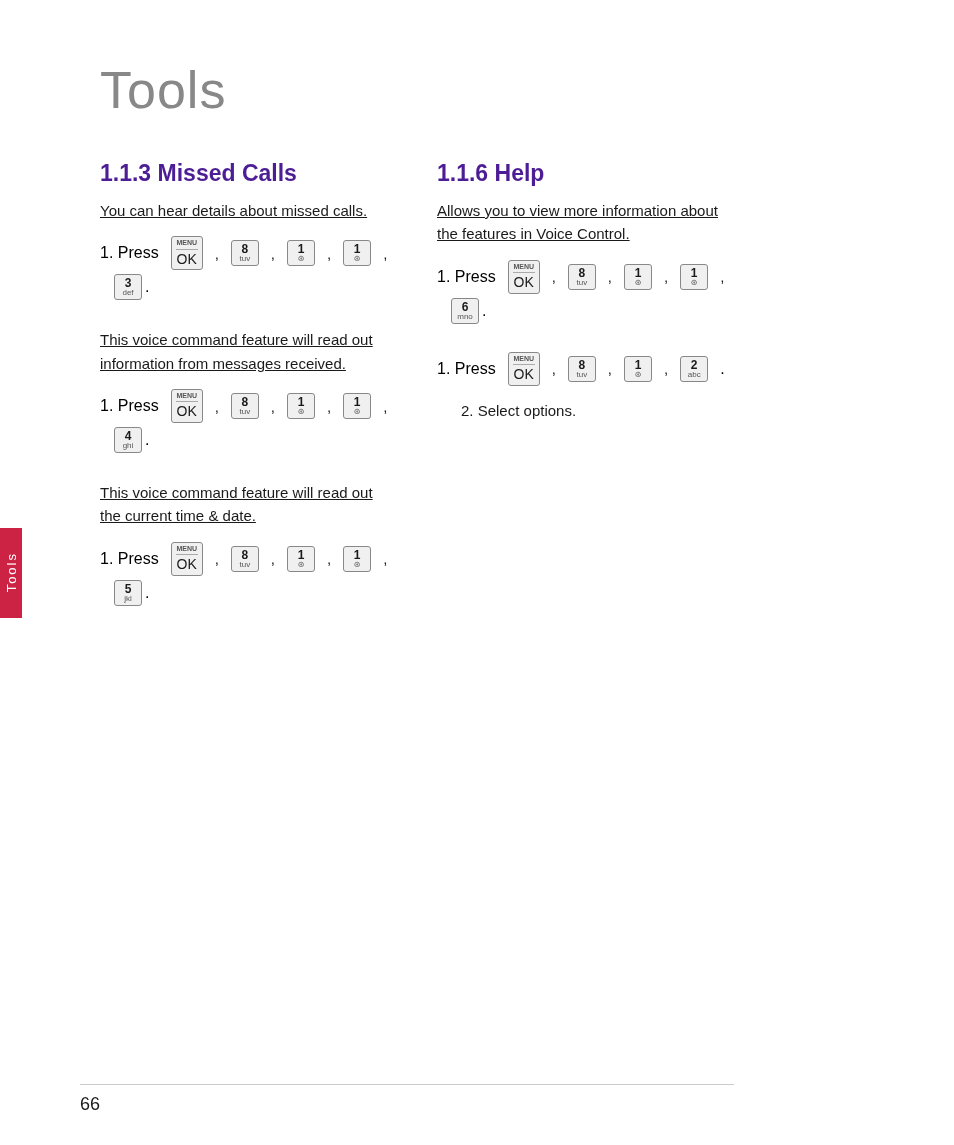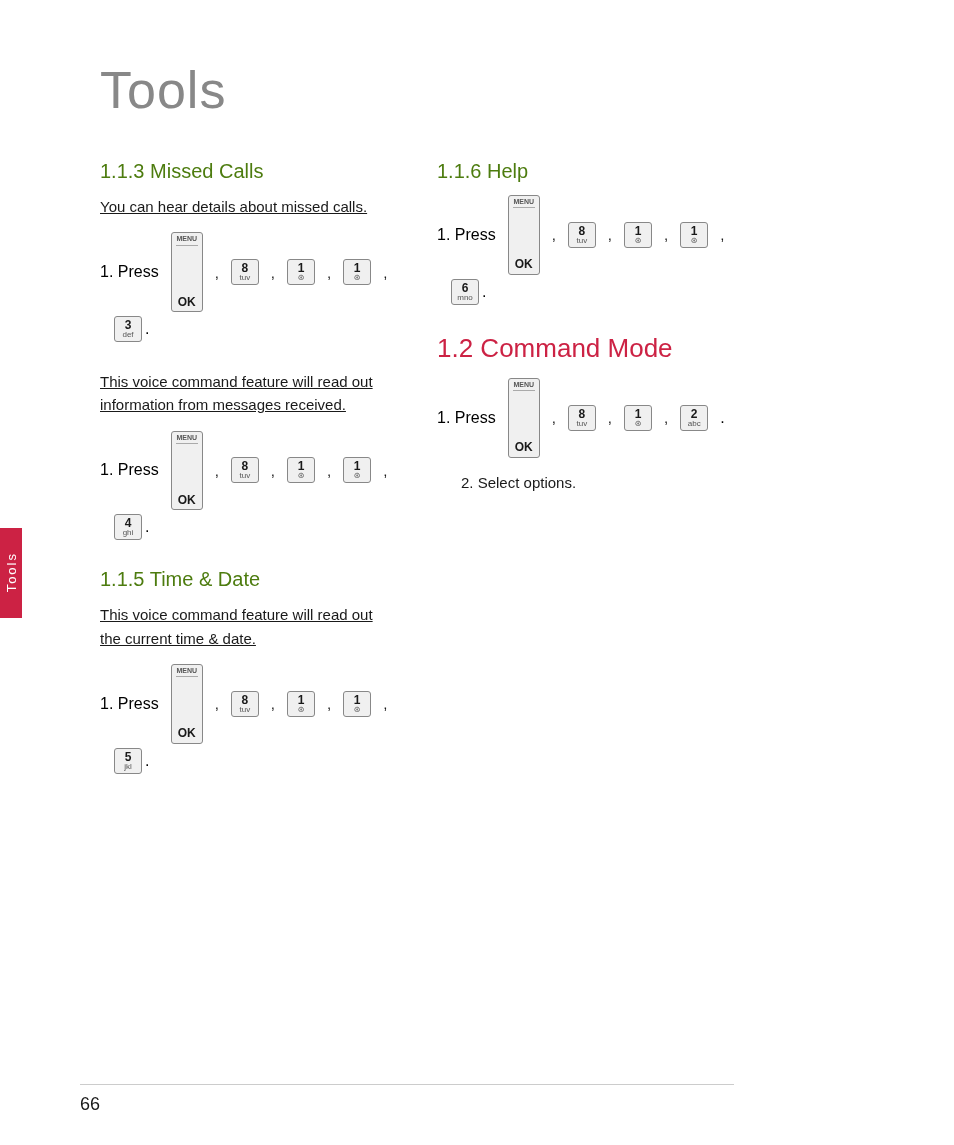--- a/index.html
+++ b/index.html
@@ -38,23 +38,23 @@
       flex: 1;
       max-width: 380px;
     }
 
     .right-column {
       flex: 1;
       max-width: 380px;
     }
 
     .section-title {
-      font-size: 20px;
-      font-weight: 400;
-      color: #4d7c0f;
+      font-size: 23px;
+      font-weight: 700;
+      color: #4c1d95;
       margin-bottom: 12px;
     }
 
     .section-text {
       font-size: 15px;
       color: #1a1a1a;
       line-height: 1.55;
       margin-bottom: 14px;
       text-decoration: underline;
     }
@@ -98,24 +98,23 @@
       font-weight: 600;
       color: #555;
       border-bottom: 1px solid #aaa;
       width: 100%;
       text-align: center;
       padding-bottom: 1px;
       margin-bottom: 1px;
     }
 
     .key-btn-menuok .key-bottom {
-      font-size: 12px;
-      font-weight: 700;
-      color: #1a1a1a;
-      margin-top: 48px;
+      font-size: 14px;
+      font-weight: 400;
+      color: #1a1a1a;
     }
 
     .comma {
       font-size: 15px;
       color: #1a1a1a;
     }
 
     .section-divider {
       margin-bottom: 28px;
     }
@@ -279,21 +278,20 @@
         <div class="instruction-row2">
           <span class="key-btn">
             <span class="key-main">4</span>
             <span class="key-sub">ghi</span>
           </span>
           <span>.</span>
         </div>
       </div>
 
       <div class="section-divider">
-        <div class="section-title">1.1.5 Time &amp; Date</div>
         <div class="section-text">This voice command feature will read out the current time &amp; date.</div>
         <div class="instruction-row">
           <span>1. Press</span>
           <span class="key-btn key-btn-menuok">
             <span class="key-top">MENU</span>
             <span class="key-bottom">OK</span>
           </span>
           <span class="comma">,</span>
           <span class="key-btn">
             <span class="key-main">8</span>
@@ -319,20 +317,21 @@
           <span>.</span>
         </div>
       </div>
 
     </div>
 
     <div class="right-column">
 
       <div class="section-divider">
         <div class="section-title">1.1.6 Help</div>
+        <div class="section-text">Allows you to view more information about the features in Voice Control.</div>
         <div class="instruction-row">
           <span>1. Press</span>
           <span class="key-btn key-btn-menuok">
             <span class="key-top">MENU</span>
             <span class="key-bottom">OK</span>
           </span>
           <span class="comma">,</span>
           <span class="key-btn">
             <span class="key-main">8</span>
             <span class="key-sub">tuv</span>
@@ -352,21 +351,20 @@
         <div class="instruction-row2">
           <span class="key-btn">
             <span class="key-main">6</span>
             <span class="key-sub">mno</span>
           </span>
           <span>.</span>
         </div>
       </div>
 
       <div class="section-divider">
-        <div class="command-mode-title">1.2 Command Mode</div>
         <div class="instruction-row">
           <span>1. Press</span>
           <span class="key-btn key-btn-menuok">
             <span class="key-top">MENU</span>
             <span class="key-bottom">OK</span>
           </span>
           <span class="comma">,</span>
           <span class="key-btn">
             <span class="key-main">8</span>
             <span class="key-sub">tuv</span>

